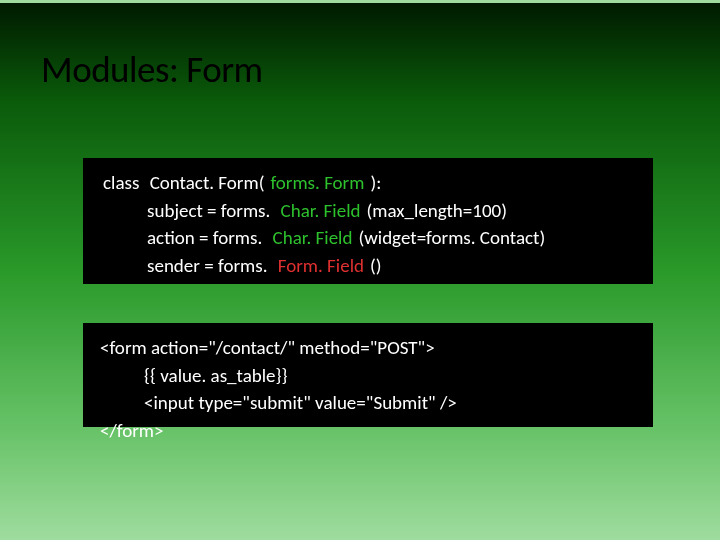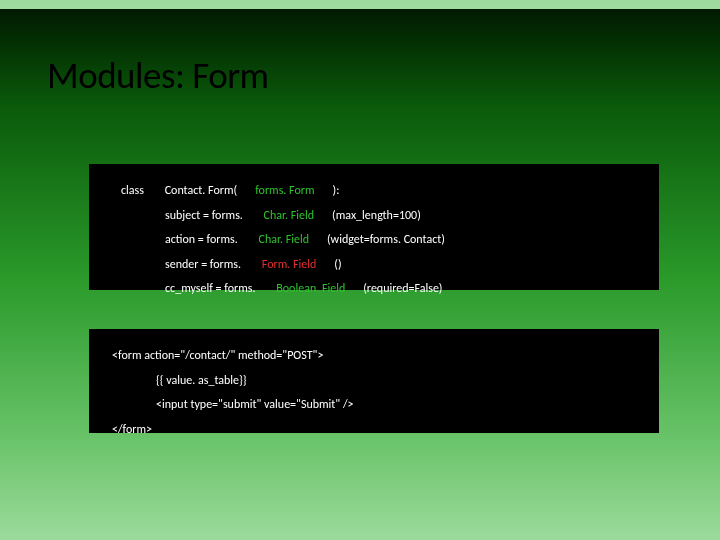--- a/index.html
+++ b/index.html
@@ -1,34 +1,34 @@
 <!DOCTYPE html>
 <html><head>
 <meta charset="utf-8">
 <style>
-  * { box-sizing: border-box; margin: 9px; padding: 0; }
+  * { box-sizing: border-box; margin: 3px; padding: 0; }
   html, body { width: 720px; height: 540px; overflow: hidden; }
   body {
     background: linear-gradient(to bottom, #001a00 0%, #0a5a0a 18%, #2a9a2a 50%, #6ac46a 80%, #a0dca0 100%);
     font-family: Calibri, "Segoe UI", Arial, sans-serif;
   }
   .title {
     position: absolute;
     left: 38px;
     top: 44px;
     font-size: 37px;
     font-weight: 400;
     color: #000;
     letter-spacing: -0.5px;
   }
   .code-box {
     position: absolute;
     background: #000;
     color: #fff;
-    font-size: 12px;
+    font-size: 19px;
     line-height: 1.3;
     padding: 10px 14px 14px 14px;
     font-family: Calibri, "Segoe UI", Arial, sans-serif;
   }
   .code-box.top {
     left: 80px;
     top: 155px;
     width: 570px;
     height: 126px;
   }
@@ -47,21 +47,20 @@
 </head>
 <body>
 
 <div class="title">Modules: Form</div>
 
 <div class="code-box top">
   <div class="code-line"><span class="kw">class</span><span> Contact. Form(</span><span class="green">forms. Form</span><span>):</span></div>
   <div class="code-line indent1"><span>subject = forms. </span><span class="green">Char. Field</span><span>(max_length=100)</span></div>
   <div class="code-line indent1"><span>action = forms. </span><span class="green">Char. Field</span><span>(widget=forms. Contact)</span></div>
   <div class="code-line indent1"><span>sender = forms. </span><span class="red">Form. Field</span><span>()</span></div>
-  <div class="code-line indent1"><span>cc_myself = forms. </span><span class="green">Boolean. Field</span><span>(required=False)</span></div>
 </div>
 
 <div class="code-box bottom">
   <div class="code-line">&lt;form action="/contact/" method="POST"&gt;</div>
   <div class="code-line indent1">{{ value. as_table}}</div>
   <div class="code-line indent1">&lt;input type="submit" value="Submit" /&gt;</div>
   <div class="code-line">&lt;/form&gt;</div>
 </div>
 
 </body></html>

